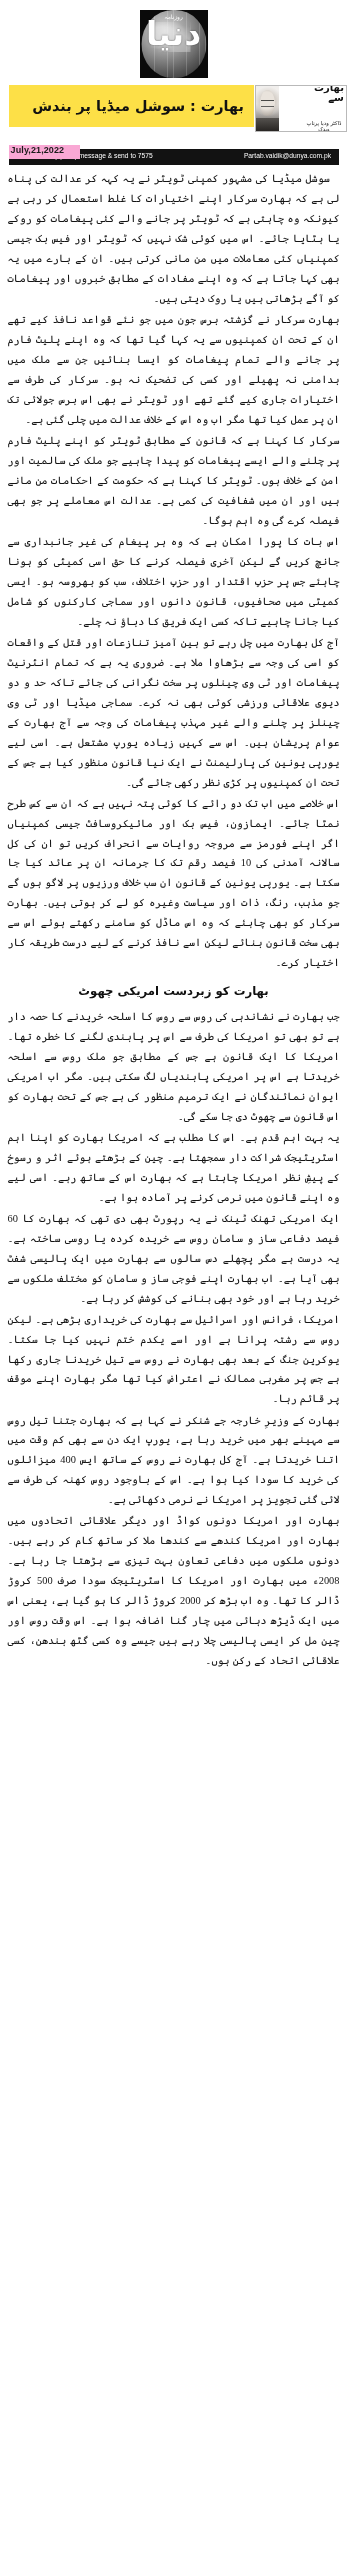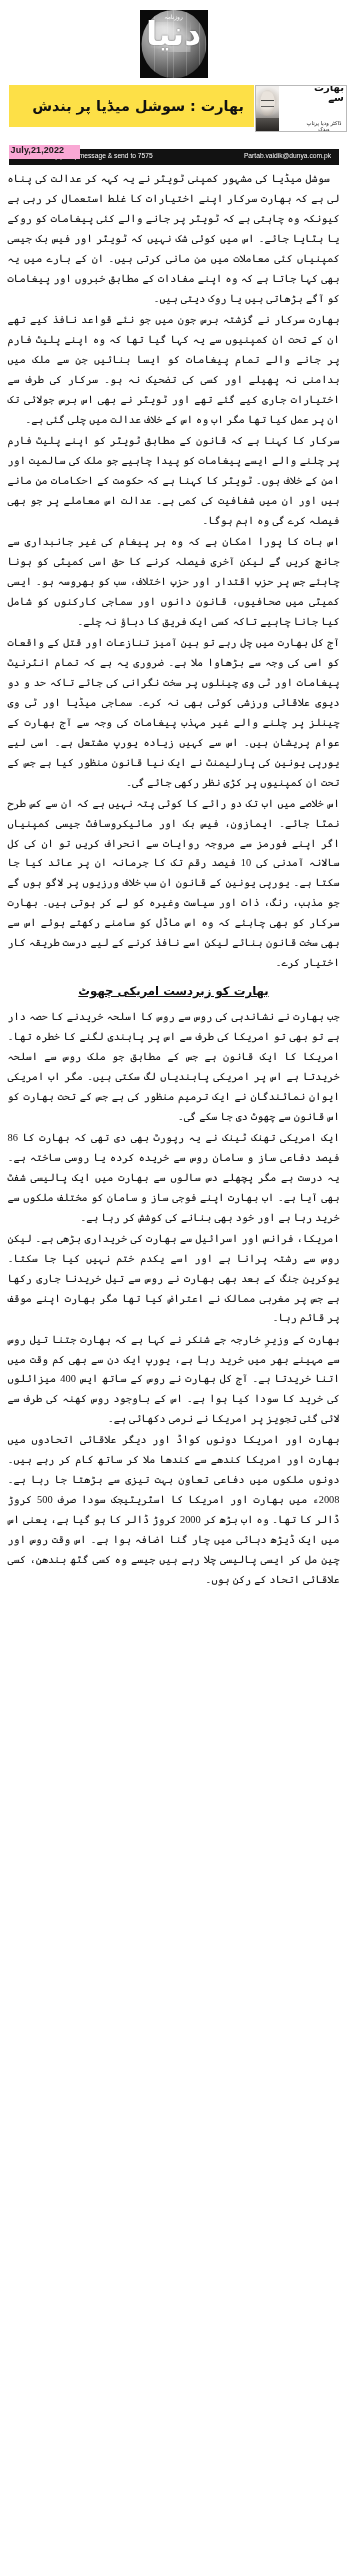--- a/index.html
+++ b/index.html
@@ -266,21 +266,20 @@
   .para.first::first-letter { margin-right: 9.6px; }
 
   .subhead {
     text-align: center;
     font-family: "DejaVu Sans", sans-serif;
     font-size: 11.7px;
     font-weight: bold;
     color: #101010;
     margin: 9.6px 0 7.5px 0;
     line-height: 1.4;
-    text-decoration: underline;
   }
 </style>
 </head>
 <body>
 
 <div class="masthead">
   <div class="logo-box">
     <div class="logo-globe"></div>
     <div class="logo-sub">روزنامہ</div>
     <div class="logo-word">دنیا</div>
@@ -322,19 +321,20 @@
   <p class="para first">سوشل میڈیا کی مشہور کمپنی ٹویٹر نے یہ کہہ کر عدالت کی پناہ لی ہے کہ بھارت سرکار اپنے اختیارات کا غلط استعمال کر رہی ہے کیونکہ وہ چاہتی ہے کہ ٹویٹر پر جانے والے کئی پیغامات کو روکے یا ہٹایا جائے۔ اس میں کوئی شک نہیں کہ ٹویٹر اور فیس بک جیسی کمپنیاں کئی معاملات میں من مانی کرتی ہیں۔ ان کے بارے میں یہ بھی کہا جاتا ہے کہ وہ اپنے مفادات کے مطابق خبروں اور پیغامات کو آگے بڑھاتی ہیں یا روک دیتی ہیں۔</p>
   <p class="para">بھارت سرکار نے گزشتہ برس جون میں جو نئے قواعد نافذ کیے تھے ان کے تحت ان کمپنیوں سے یہ کہا گیا تھا کہ وہ اپنے پلیٹ فارم پر جانے والے تمام پیغامات کو ایسا بنائیں جن سے ملک میں بدامنی نہ پھیلے اور کسی کی تضحیک نہ ہو۔ سرکار کی طرف سے اختیارات جاری کیے گئے تھے اور ٹویٹر نے بھی اس برس جولائی تک ان پر عمل کیا تھا مگر اب وہ اس کے خلاف عدالت میں چلی گئی ہے۔</p>
   <p class="para">سرکار کا کہنا ہے کہ قانون کے مطابق ٹویٹر کو اپنے پلیٹ فارم پر چلنے والے ایسے پیغامات کو پیدا چاہیے جو ملک کی سالمیت اور امن کے خلاف ہوں۔ ٹویٹر کا کہنا ہے کہ حکومت کے احکامات من مانے ہیں اور ان میں شفافیت کی کمی ہے۔ عدالت اس معاملے پر جو بھی فیصلہ کرے گی وہ اہم ہوگا۔</p>
   <p class="para">اس بات کا پورا امکان ہے کہ وہ ہر پیغام کی غیر جانبداری سے جانچ کریں گے لیکن آخری فیصلہ کرنے کا حق اسی کمیٹی کو ہونا چاہئے جس پر حزبِ اقتدار اور حزبِ اختلاف، سب کو بھروسہ ہو۔ ایسی کمیٹی میں صحافیوں، قانون دانوں اور سماجی کارکنوں کو شامل کیا جانا چاہیے تاکہ کسی ایک فریق کا دباؤ نہ چلے۔</p>
   <p class="para">آج کل بھارت میں چل رہے تو ہین آمیز تنازعات اور قتل کے واقعات کو اسی کی وجہ سے بڑھاوا ملا ہے۔ ضروری یہ ہے کہ تمام انٹرنیٹ پیغامات اور ٹی وی چینلوں پر سخت نگرانی کی جائے تاکہ حد و دو دیوی علاقائی ورزشی کوئی بھی نہ کرے۔ سماجی میڈیا اور ٹی وی چینلز پر چلنے والے غیر مہذب پیغامات کی وجہ سے آج بھارت کے عوام پریشان ہیں۔ اس سے کہیں زیادہ یورپ مشتعل ہے۔ اسی لیے یورپی یونین کی پارلیمنٹ نے ایک نیا قانون منظور کیا ہے جس کے تحت ان کمپنیوں پر کڑی نظر رکھی جائے گی۔</p>
   <p class="para">اس خلاصے میں اب تک دو رائے کا کوئی پتہ نہیں ہے کہ ان سے کس طرح نمٹا جائے۔ ایمازون، فیس بک اور مائیکروسافٹ جیسی کمپنیاں اگر اپنے فورمز سے مروجہ روایات سے انحراف کریں تو ان کی کل سالانہ آمدنی کی 10 فیصد رقم تک کا جرمانہ ان پر عائد کیا جا سکتا ہے۔ یورپی یونین کے قانون ان سب خلاف ورزیوں پر لاگو ہوں گے جو مذہب، رنگ، ذات اور سیاست وغیرہ کو لے کر ہوتی ہیں۔ بھارت سرکار کو بھی چاہئے کہ وہ اس ماڈل کو سامنے رکھتے ہوئے اس سے بھی سخت قانون بنائے لیکن اسے نافذ کرنے کے لیے درست طریقہ کار اختیار کرے۔</p>
 
   <h2 class="subhead">بھارت کو زبردست امریکی چھوٹ</h2>
 
   <p class="para">جب بھارت نے نشاندہی کی روس سے روس کا اسلحہ خریدنے کا حصہ دار ہے تو بھی تو امریکا کی طرف سے اس پر پابندی لگنے کا خطرہ تھا۔ امریکا کا ایک قانون ہے جس کے مطابق جو ملک روس سے اسلحہ خریدتا ہے اس پر امریکی پابندیاں لگ سکتی ہیں۔ مگر اب امریکی ایوانِ نمائندگان نے ایک ترمیم منظور کی ہے جس کے تحت بھارت کو اس قانون سے چھوٹ دی جا سکے گی۔</p>
-  <p class="para">ایک امریکی تھنک ٹینک نے یہ رپورٹ بھی دی تھی کہ بھارت کا 86 فیصد دفاعی ساز و سامان روس سے خریدہ کردہ یا روسی ساختہ ہے۔ یہ درست ہے مگر پچھلے دس سالوں سے بھارت میں ایک پالیسی شفٹ بھی آیا ہے۔ اب بھارت اپنے فوجی ساز و سامان کو مختلف ملکوں سے خرید رہا ہے اور خود بھی بنانے کی کوشش کر رہا ہے۔</p>
+  <p class="para">یہ بہت اہم قدم ہے۔ اس کا مطلب ہے کہ امریکا بھارت کو اپنا اہم اسٹریٹیجک شراکت دار سمجھتا ہے۔ چین کے بڑھتے ہوئے اثر و رسوخ کے پیشِ نظر امریکا چاہتا ہے کہ بھارت اس کے ساتھ رہے۔ اسی لیے وہ اپنے قانون میں نرمی کرنے پر آمادہ ہوا ہے۔</p>
+  <p class="para">ایک امریکی تھنک ٹینک نے یہ رپورٹ بھی دی تھی کہ بھارت کا 60 فیصد دفاعی ساز و سامان روس سے خریدہ کردہ یا روسی ساختہ ہے۔ یہ درست ہے مگر پچھلے دس سالوں سے بھارت میں ایک پالیسی شفٹ بھی آیا ہے۔ اب بھارت اپنے فوجی ساز و سامان کو مختلف ملکوں سے خرید رہا ہے اور خود بھی بنانے کی کوشش کر رہا ہے۔</p>
   <p class="para">امریکا، فرانس اور اسرائیل سے بھارت کی خریداری بڑھی ہے۔ لیکن روس سے رشتہ پرانا ہے اور اسے یکدم ختم نہیں کیا جا سکتا۔ یوکرین جنگ کے بعد بھی بھارت نے روس سے تیل خریدنا جاری رکھا ہے جس پر مغربی ممالک نے اعتراض کیا تھا مگر بھارت اپنے موقف پر قائم رہا۔</p>
   <p class="para">بھارت کے وزیرِ خارجہ جے شنکر نے کہا ہے کہ بھارت جتنا تیل روس سے مہینے بھر میں خرید رہا ہے، یورپ ایک دن سے بھی کم وقت میں اتنا خریدتا ہے۔ آج کل بھارت نے روس کے ساتھ ایس 400 میزائلوں کی خرید کا سودا کیا ہوا ہے۔ اس کے باوجود روس کھنہ کی طرف سے لائی گئی تجویز پر امریکا نے نرمی دکھائی ہے۔</p>
   <p class="para">بھارت اور امریکا دونوں کواڈ اور دیگر علاقائی اتحادوں میں بھارت اور امریکا کندھے سے کندھا ملا کر ساتھ کام کر رہے ہیں۔ دونوں ملکوں میں دفاعی تعاون بہت تیزی سے بڑھتا جا رہا ہے۔ 2008ء میں بھارت اور امریکا کا اسٹریٹیجک سودا صرف 500 کروڑ ڈالر کا تھا۔ وہ اب بڑھ کر 2000 کروڑ ڈالر کا ہو گیا ہے، یعنی اس میں ایک ڈیڑھ دہائی میں چار گنا اضافہ ہوا ہے۔ اس وقت روس اور چین مل کر ایسی پالیسی چلا رہے ہیں جیسے وہ کسی گٹھ بندھن، کسی علاقائی اتحاد کے رکن ہوں۔</p>
 
 </div>
 
 
 </body></html>

